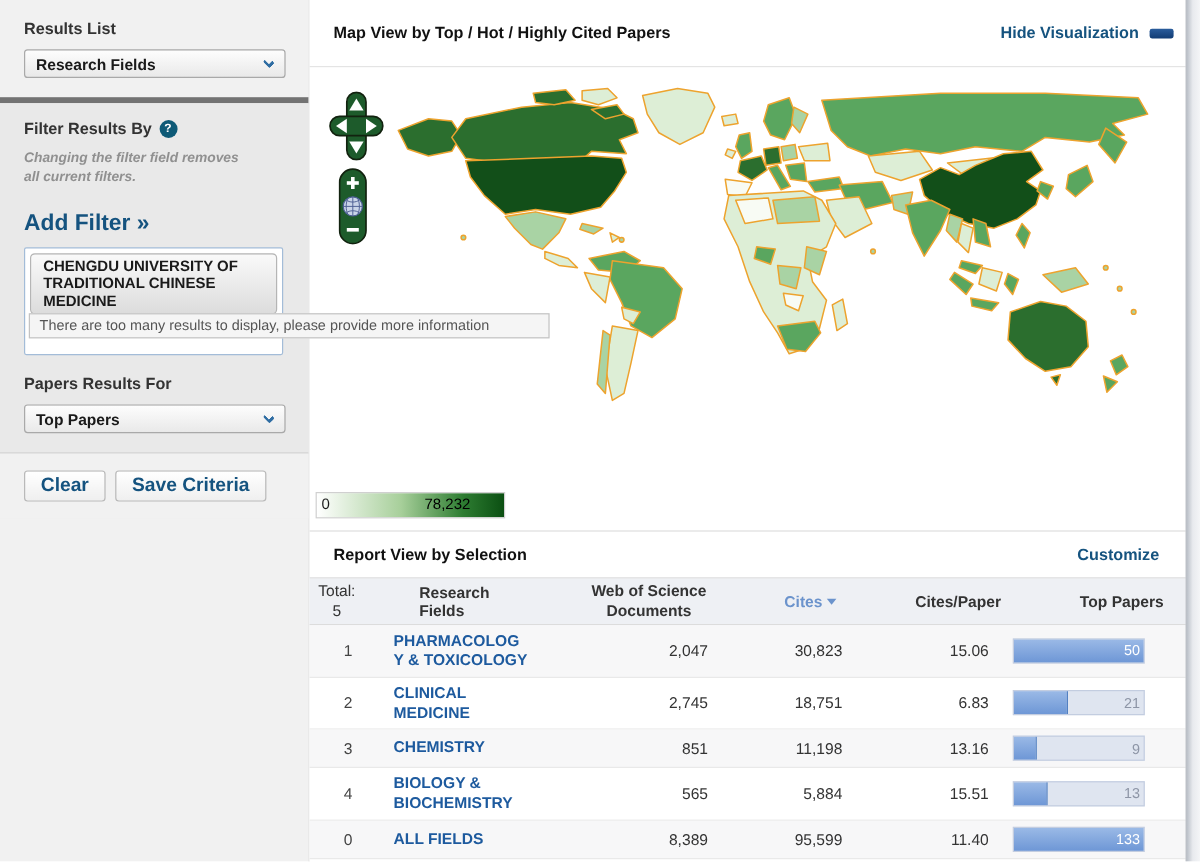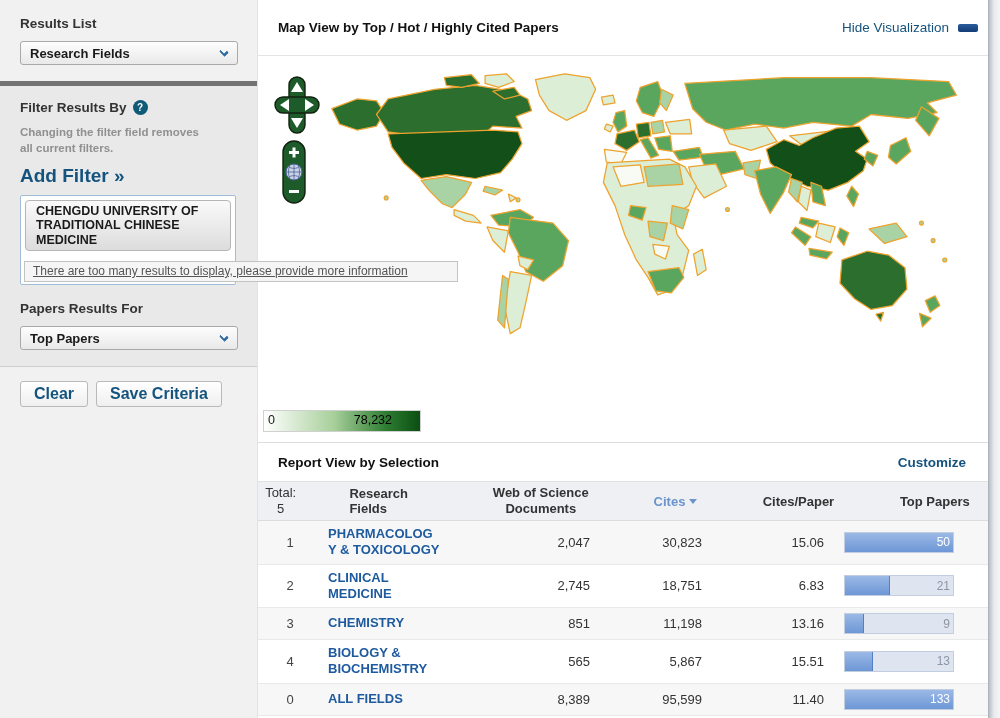--- a/index.html
+++ b/index.html
@@ -18,48 +18,48 @@
     display:flex; align-items:center; padding:0 26px 0 9px; cursor:pointer; }
   .sel-text { font-size:13px; font-weight:bold; color:#1a1a1a; white-space:nowrap; }
   .chev { position:absolute; right:9px; top:6px; width:8px; height:8px;
     border-right:3px solid #2f6da3; border-bottom:3px solid #2f6da3;
     border-radius:2px; transform:rotate(45deg) scale(1,.8); }
   .sb-filter { background:#e9e9e9; border-bottom:1px solid #cfcfcf; }
   .t-row { display:flex; align-items:center; gap:6px; }
   .help { display:inline-flex; align-items:center; justify-content:center;
     width:15px; height:15px; border-radius:50%; background:#0e5a77; color:#fff;
     font-size:10px; font-weight:bold; cursor:pointer; }
-  .note { font-size:11.5px; font-weight:bold; color:#909090;
-    line-height:1.35; margin:8px 0 9px 0; width:190px; }
+  .note { font-size:11.5px; font-style:italic; font-weight:bold; color:#909090;
+    line-height:1.35; margin:8px 0 20px 0; width:190px; }
   .addf { display:inline-block; font-size:19px; font-weight:bold; color:#15537f;
     text-decoration:none; cursor:pointer; margin-bottom:8px; }
   .filterbox { width:216px; height:90px; background:#fff; border:1px solid #a3bcd8;
     border-radius:2px; padding:4px; }
   .chip { width:100%; background:linear-gradient(180deg,#fafafa,#dcdcdc);
     border:1px solid #b5b5b5; border-radius:4px; padding:3px 10px;
     font-size:12.5px; font-weight:bold; color:#1a1a1a; line-height:1.15;
     cursor:pointer; }
   .inc-title { margin-top:16px; font-size:13.5px; font-weight:bold; color:#333;
     margin-bottom:10px; }
   .sb-btns { padding:14px 20px; background:#f1f1f1; display:flex; gap:8px; }
   .btn { height:26px; padding:0 13px; background:linear-gradient(180deg,#ffffff,#efefef);
     border:1px solid #b9b9b9; border-radius:3px; font-family:"Liberation Sans",sans-serif;
     font-size:16px; font-weight:bold; color:#15537f; cursor:pointer; }
 
   
   .tooltip { position:absolute; left:24px; top:261px; width:434px; height:21px;
     background:#f5f5f5; border:1px solid #c3c3c3; font-size:12px; color:#555;
-    line-height:19px; padding:0 8px; z-index:60; white-space:nowrap;text-decoration:underline; }
+    line-height:19px; padding:0 8px; z-index:60; white-space:nowrap; }
 
   
   .main { position:absolute; left:258px; top:0; width:730px; height:718px; background:#fff; }
   .map-head { height:56px; display:flex; align-items:center; padding:0 10px 0 20px;
     border-bottom:1px solid #e4e4e4;text-align:center; }
   .map-title { font-size:13.5px; font-weight:bold; color:#111; }
-  .hide-vis { margin-left:auto; font-size:13.5px; font-weight:normal; color:#15537f;
+  .hide-vis { margin-left:auto; font-size:13.5px; font-weight:bold; color:#15537f;
     cursor:pointer;padding-left:28px; }
   .minus-icon { display:inline-block; width:20px; height:8px; margin-left:9px;
     background:linear-gradient(180deg,#2a5c9c,#123c74); border-radius:2px; cursor:pointer; }
 
   .map-area { position:relative; height:386px; }
   .ctl { position:absolute; cursor:pointer; }
   .ctl-compass { left:16px; top:20px; }
   .ctl-zoom { left:24px; top:84px; }
   .map-svg { position:absolute; left:70px; top:12px; }
 
@@ -348,21 +348,21 @@
                   <span class="bar-num">9</span>
                 </div>
               </div>
             </div>
             <div class="trow">
               <div class="c-rank rank-num">4</div>
               <div class="c-field">
                 <a class="field-link">BIOLOGY &amp; BIOCHEMISTRY</a>
               </div>
               <div class="c-docs cell-num">565</div>
-              <div class="c-cites cell-num">5,867</div>
+              <div class="c-cites cell-num">5,884</div>
               <div class="c-cpp cell-num">15.51</div>
               <div class="c-top">
                 <div class="bar-track">
                   <div class="bar-fill partial" style="width: 26%;"></div>
                   <span class="bar-num">13</span>
                 </div>
               </div>
             </div>
             <div class="trow shade">
               <div class="c-rank rank-num">0</div>

